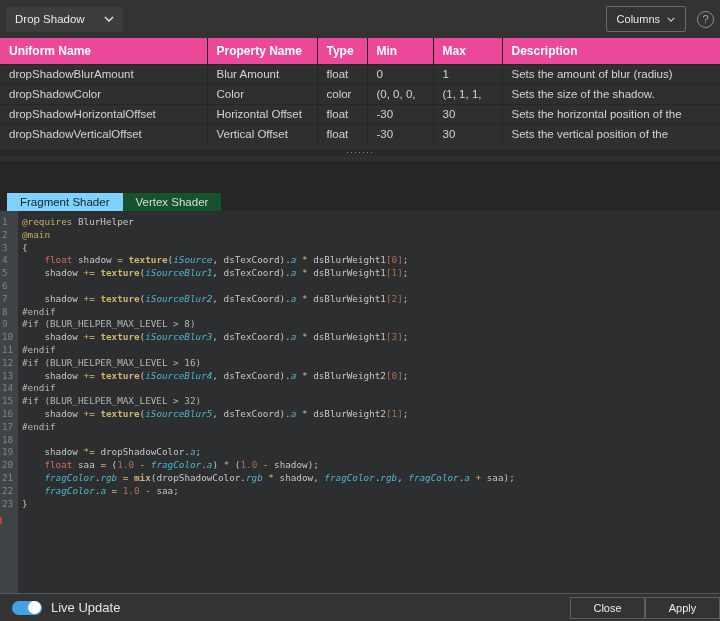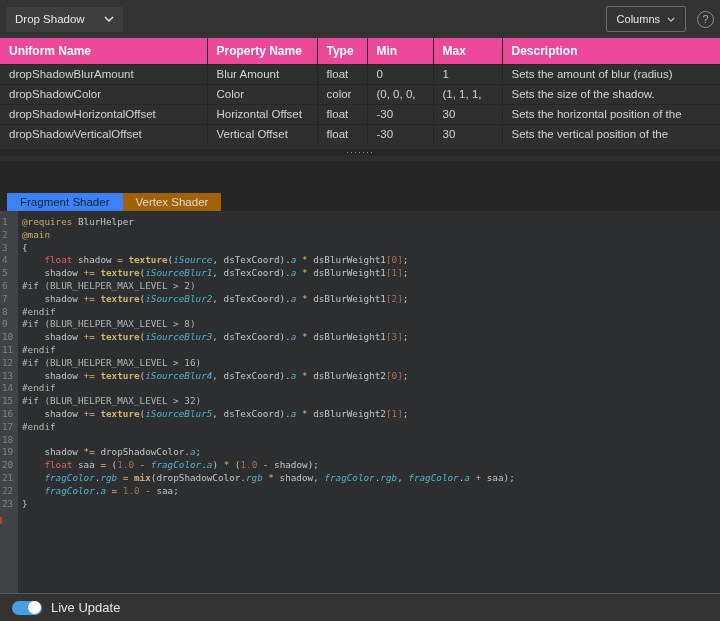--- a/index.html
+++ b/index.html
@@ -47,23 +47,23 @@
   .splitter .band { position:absolute; left:0; right:0; top:5px; height:7px; background:#282828; }
   .splitter .dots {
     position:absolute; left:50%; top:1px; transform:translateX(-50%);
     color:#9a9a9a; font-size:9px; letter-spacing:1px; line-height:14px;
   }
 
   
   .tabbar { flex:0 0 19px; background:#262626; display:flex; align-items:flex-end; padding-left:7px; }
   .tab {
     height:18px; display:flex; align-items:center; padding:0 13px; font-size:11.5px;
-    background:#a16207; color:#dcdcdc; cursor:default; white-space:nowrap;
-  }
-  .tab.active { background:#3b82f6; color:#10212e;margin-top:32px; }
+    background:#14532d; color:#dcdcdc; cursor:default; white-space:nowrap;
+  }
+  .tab.active { background:#7dd3fc; color:#10212e;margin-top:32px; }
 
   
   .editor {
     flex:1 1 auto; background:#2c2e30; position:relative; overflow:hidden;
     font-family:"DejaVu Sans Mono", monospace; font-size:9.3px; line-height:12.8px;
   }
   .gutter-strip { position:absolute; left:0; top:0; bottom:0; width:18px; background:#404345; }
   .edit-marker { position:absolute; left:0; width:2px; height:7px; background:#b0443c; }
   .code-lines { position:absolute; left:0; top:5px; right:0; }
   .code-line { display:flex; white-space:pre; }
@@ -190,21 +190,21 @@
 
 <div class="editor">
   <div class="gutter-strip"></div>
   <div class="edit-marker" style="top:306px;"></div>
   <div class="code-lines" id="code-lines">
       <div class="code-line"><span class="ln">1</span><span class="lc"><span class="tk-at">@requires</span><span class="tk-pl"> BlurHelper</span></span></div>
       <div class="code-line"><span class="ln">2</span><span class="lc"><span class="tk-at">@main</span></span></div>
       <div class="code-line"><span class="ln">3</span><span class="lc"><span class="tk-pl">{</span></span></div>
       <div class="code-line"><span class="ln">4</span><span class="lc"><span class="tk-pl">    </span><span class="tk-kw">float</span><span class="tk-pl"> shadow </span><span class="tk-op">=</span><span class="tk-pl"> </span><span class="tk-fn">texture</span><span class="tk-pl">(</span><span class="tk-id">iSource</span><span class="tk-pl">, dsTexCoord).</span><span class="tk-id">a</span><span class="tk-pl"> </span><span class="tk-op">*</span><span class="tk-pl"> dsBlurWeight1</span><span class="tk-num">[0]</span><span class="tk-pl">;</span></span></div>
       <div class="code-line"><span class="ln">5</span><span class="lc"><span class="tk-pl">    shadow </span><span class="tk-op">+=</span><span class="tk-pl"> </span><span class="tk-fn">texture</span><span class="tk-pl">(</span><span class="tk-id">iSourceBlur1</span><span class="tk-pl">, dsTexCoord).</span><span class="tk-id">a</span><span class="tk-pl"> </span><span class="tk-op">*</span><span class="tk-pl"> dsBlurWeight1</span><span class="tk-num">[1]</span><span class="tk-pl">;</span></span></div>
-      <div class="code-line"><span class="ln">6</span><span class="lc"><span class="tk-pre">#if (BLUR_HELPER_MAX_LEVEL &gt; 2)</span></span></div>
+      <div class="code-line"><span class="ln">6</span></div>
       <div class="code-line"><span class="ln">7</span><span class="lc"><span class="tk-pl">    shadow </span><span class="tk-op">+=</span><span class="tk-pl"> </span><span class="tk-fn">texture</span><span class="tk-pl">(</span><span class="tk-id">iSourceBlur2</span><span class="tk-pl">, dsTexCoord).</span><span class="tk-id">a</span><span class="tk-pl"> </span><span class="tk-op">*</span><span class="tk-pl"> dsBlurWeight1</span><span class="tk-num">[2]</span><span class="tk-pl">;</span></span></div>
       <div class="code-line"><span class="ln">8</span><span class="lc"><span class="tk-pre">#endif</span></span></div>
       <div class="code-line"><span class="ln">9</span><span class="lc"><span class="tk-pre">#if (BLUR_HELPER_MAX_LEVEL &gt; 8)</span></span></div>
       <div class="code-line"><span class="ln">10</span><span class="lc"><span class="tk-pl">    shadow </span><span class="tk-op">+=</span><span class="tk-pl"> </span><span class="tk-fn">texture</span><span class="tk-pl">(</span><span class="tk-id">iSourceBlur3</span><span class="tk-pl">, dsTexCoord).</span><span class="tk-id">a</span><span class="tk-pl"> </span><span class="tk-op">*</span><span class="tk-pl"> dsBlurWeight1</span><span class="tk-num">[3]</span><span class="tk-pl">;</span></span></div>
       <div class="code-line"><span class="ln">11</span><span class="lc"><span class="tk-pre">#endif</span></span></div>
       <div class="code-line"><span class="ln">12</span><span class="lc"><span class="tk-pre">#if (BLUR_HELPER_MAX_LEVEL &gt; 16)</span></span></div>
       <div class="code-line"><span class="ln">13</span><span class="lc"><span class="tk-pl">    shadow </span><span class="tk-op">+=</span><span class="tk-pl"> </span><span class="tk-fn">texture</span><span class="tk-pl">(</span><span class="tk-id">iSourceBlur4</span><span class="tk-pl">, dsTexCoord).</span><span class="tk-id">a</span><span class="tk-pl"> </span><span class="tk-op">*</span><span class="tk-pl"> dsBlurWeight2</span><span class="tk-num">[0]</span><span class="tk-pl">;</span></span></div>
       <div class="code-line"><span class="ln">14</span><span class="lc"><span class="tk-pre">#endif</span></span></div>
       <div class="code-line"><span class="ln">15</span><span class="lc"><span class="tk-pre">#if (BLUR_HELPER_MAX_LEVEL &gt; 32)</span></span></div>
       <div class="code-line"><span class="ln">16</span><span class="lc"><span class="tk-pl">    shadow </span><span class="tk-op">+=</span><span class="tk-pl"> </span><span class="tk-fn">texture</span><span class="tk-pl">(</span><span class="tk-id">iSourceBlur5</span><span class="tk-pl">, dsTexCoord).</span><span class="tk-id">a</span><span class="tk-pl"> </span><span class="tk-op">*</span><span class="tk-pl"> dsBlurWeight2</span><span class="tk-num">[1]</span><span class="tk-pl">;</span></span></div>
@@ -216,13 +216,17 @@
       <div class="code-line"><span class="ln">22</span><span class="lc"><span class="tk-pl">    </span><span class="tk-id">fragColor</span><span class="tk-pl">.</span><span class="tk-id">a</span><span class="tk-pl"> </span><span class="tk-op">=</span><span class="tk-pl"> </span><span class="tk-num">1.0</span><span class="tk-pl"> </span><span class="tk-op">-</span><span class="tk-pl"> saa;</span></span></div>
       <div class="code-line"><span class="ln">23</span><span class="lc"><span class="tk-pl">}</span></span></div>
     </div>
 </div>
 
 <div class="footer">
   <div class="toggle">
     <div class="knob"></div>
   </div>
   <span class="toggle-label">Live Update</span>
+  <div class="footer-buttons">
+    <button class="footer-btn">Close</button>
+    <button class="footer-btn">Apply</button>
+  </div>
 </div>
 
 </body></html>

